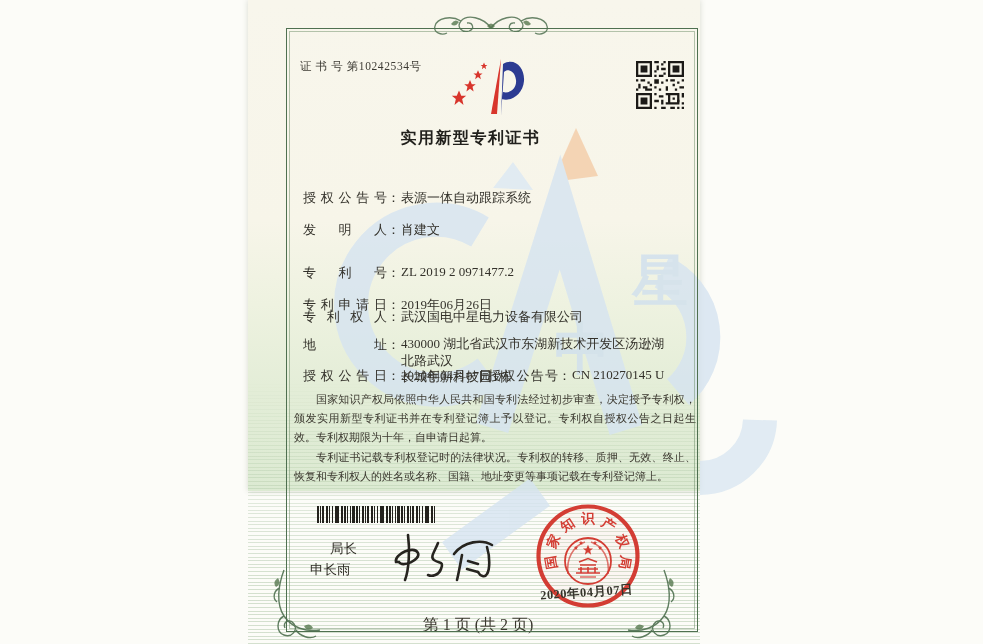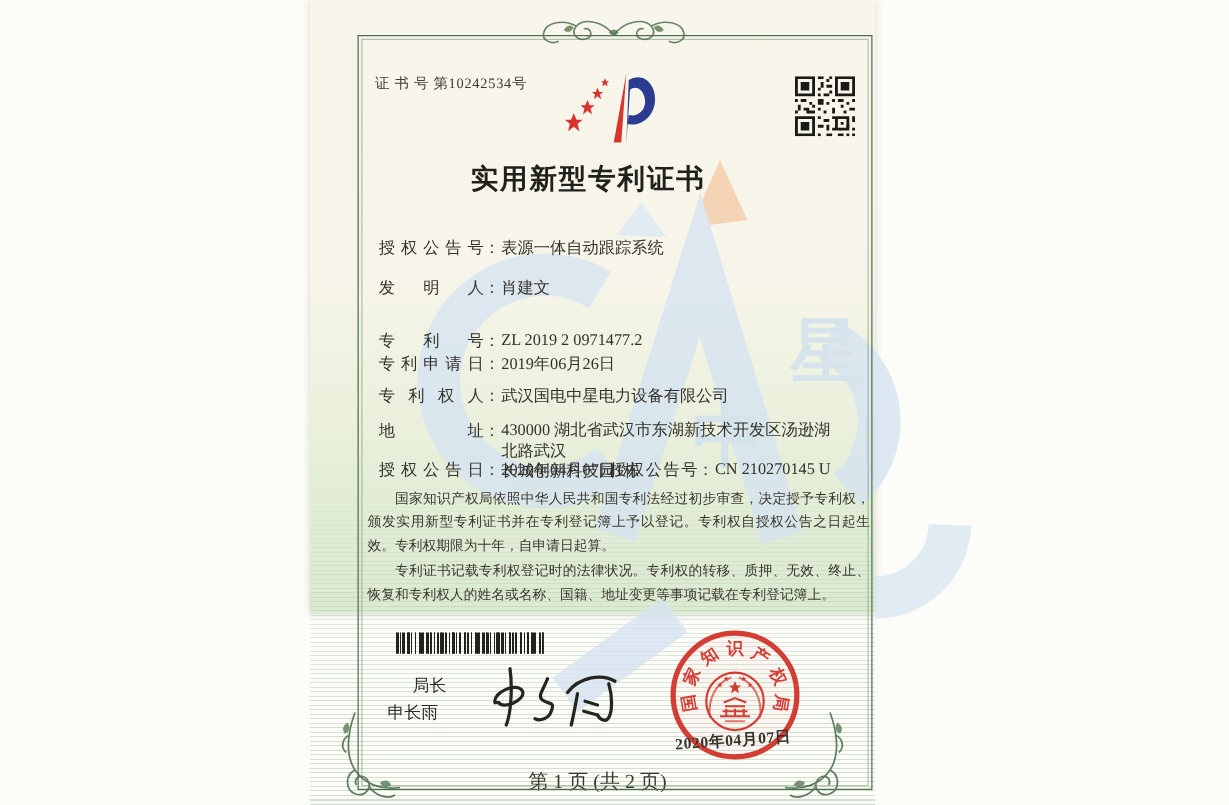--- a/index.html
+++ b/index.html
@@ -23,21 +23,21 @@
   }
   .frame{
     position:absolute;left:38px;top:28px;width:410px;height:602px;
     border:1.6px solid #4f7050;
   }
   .frame::before{
     content:"";position:absolute;inset:2px;border:1px solid rgba(95,130,92,.45);
   }
   
   .cert-no{left:52px;top:59px;font-size:11.5px;letter-spacing:.6px;color:#3c3a33;}
-  .title{left:60px;top:128px;width:325px;text-align:center;font-size:22px;font-weight:bold;
+  .title{left:60px;top:128px;width:325px;text-align:center;font-size:16px;font-weight:bold;
          letter-spacing:1.5px;color:#21201c;}
   .row{position:absolute;left:55px;display:flex;font-size:13px;color:#33312a;width:372px;}
   .lbl{width:84px;text-align:last justify;text-align-last:justify;flex:none;}
   .colon{flex:none;width:13px;}
   .val{flex:none;margin-left:1px;}
   .addr .val{width:266px;line-height:16.5px;}
   .pair2{position:absolute;left:185px;top:0;display:flex;}
   .pair2 .lbl{width:70px;}
   .paras{position:absolute;left:46px;top:390px;width:402px;font-size:11px;line-height:19.2px;
          color:#3a372e;text-align:justify;}
@@ -153,21 +153,21 @@
     <div class="row" style="top:221px">
       <span class="lbl">发明人</span>
         <span class="colon">：</span>
         <span class="val">肖建文</span>
     </div>
     <div class="row" style="top:264px">
       <span class="lbl">专利号</span>
         <span class="colon">：</span>
         <span class="val">ZL 2019 2 0971477.2</span>
     </div>
-    <div class="row" style="top:282px">
+    <div class="row" style="top:296px">
       <span class="lbl">专利申请日</span>
         <span class="colon">：</span>
         <span class="val">2019年06月26日</span>
     </div>
     <div class="row" style="top:308px">
       <span class="lbl">专利权人</span>
         <span class="colon">：</span>
         <span class="val">武汉国电中星电力设备有限公司</span>
     </div>
     <div class="row addr" style="top:336px">

